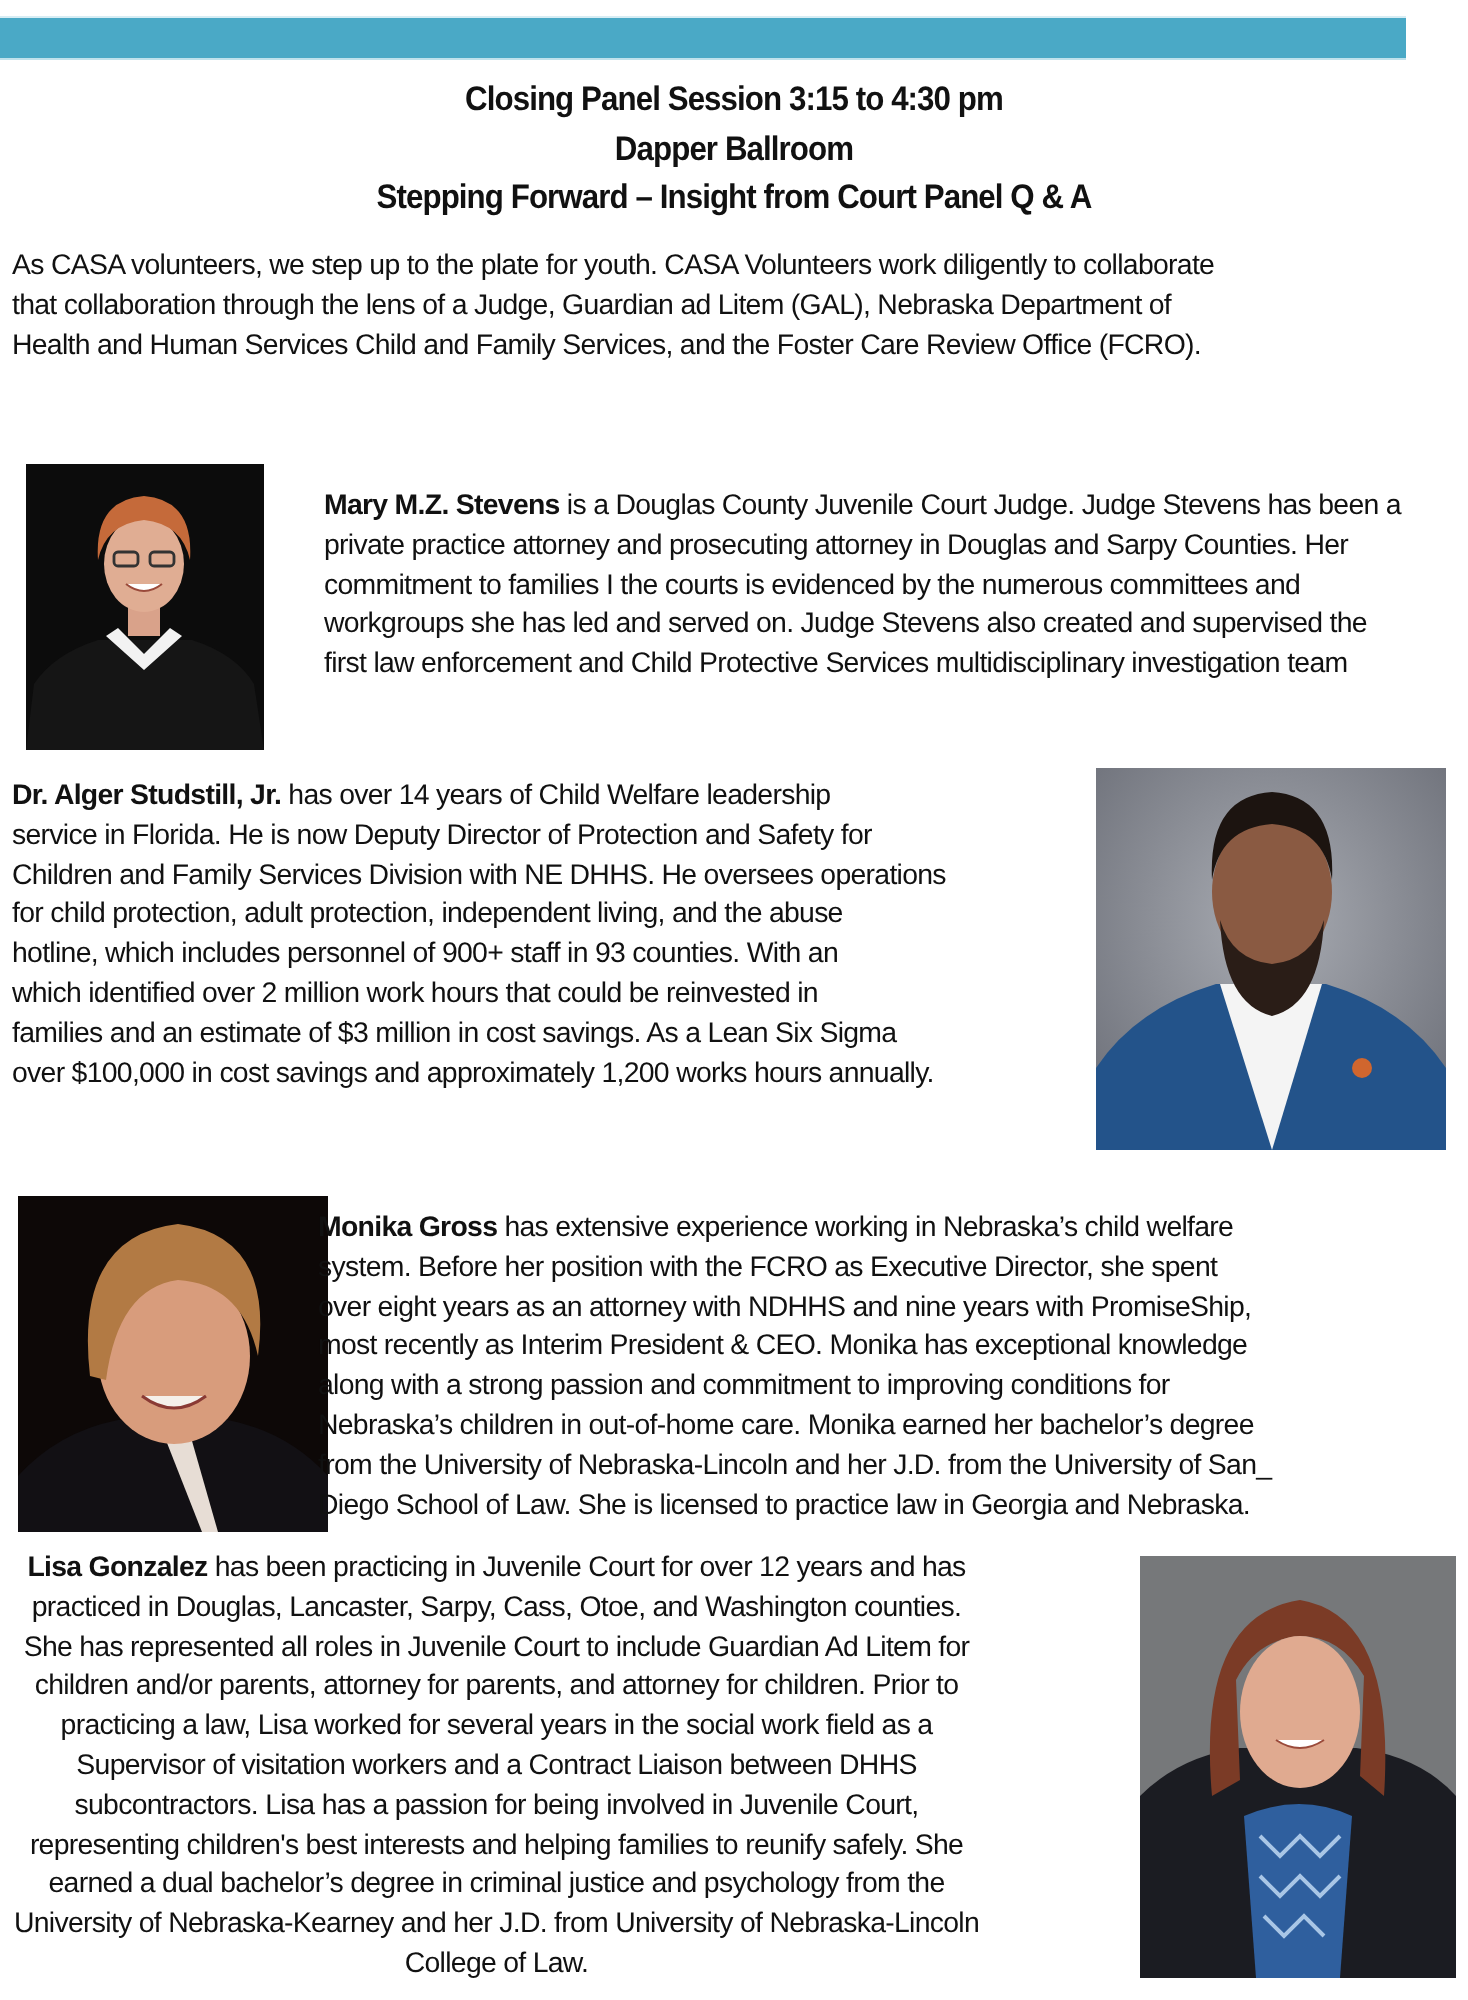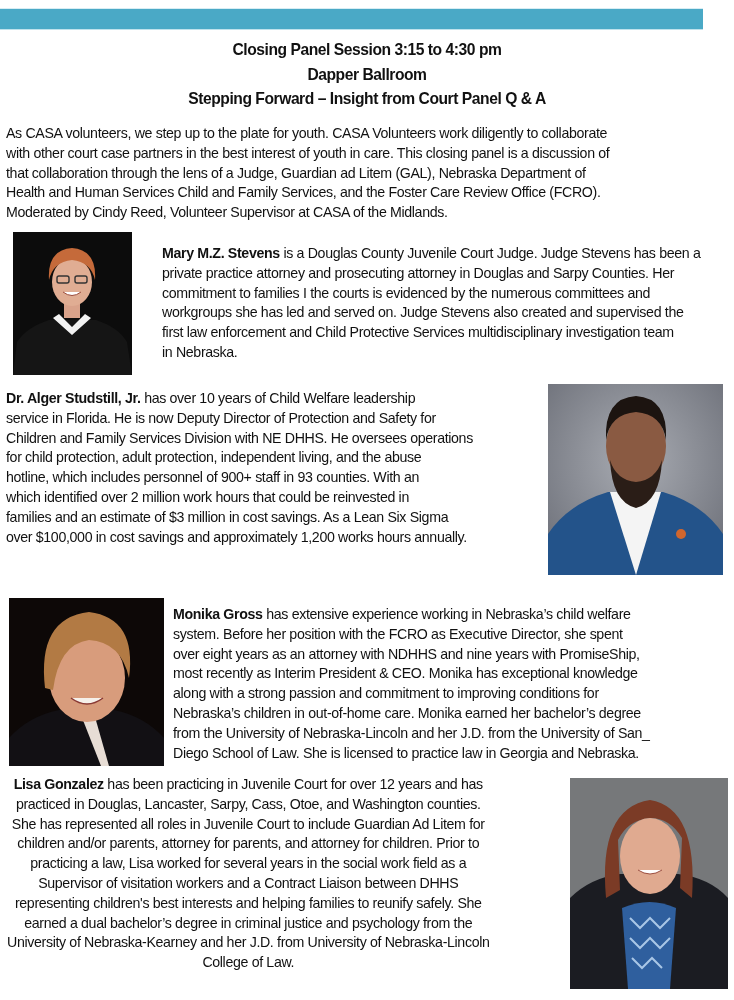--- a/index.html
+++ b/index.html
@@ -33,24 +33,22 @@
 <div class="banner"></div>
 
 <div class="titles">
   <div>Closing Panel Session 3:15 to 4:30 pm</div>
   <div>Dapper Ballroom</div>
   <div>Stepping Forward – Insight from Court Panel Q &amp; A</div>
 </div>
 
 <div class="intro text">
   <div>As CASA volunteers, we step up to the plate for youth. CASA Volunteers work diligently to collaborate</div>
-  <div>with other court case partners in the best interest of youth in care. This closing panel is a discussion of</div>
   <div>that collaboration through the lens of a Judge, Guardian ad Litem (GAL), Nebraska Department of</div>
   <div>Health and Human Services Child and Family Services, and the Foster Care Review Office (FCRO).</div>
-  <div>Moderated by Cindy Reed, Volunteer Supervisor at CASA of the Midlands.</div>
 </div>
 
 <div class="photo" style="left:13px; top:232px; width:119px; height:143px; background:#0b0b0b;" title="Photo of Mary M.Z. Stevens">
   <svg width="119" height="143" viewBox="0 0 119 143">
     <rect width="119" height="143" fill="#0c0c0c"></rect>
     <path d="M0 143 L4 110 Q14 95 36 88 L83 88 Q105 95 114 110 L119 143 Z" fill="#151515"></path>
     <path d="M40 86 L59 103 L78 86 L72 82 L59 95 L46 82 Z" fill="#f2f2f2"></path>
     <rect x="51" y="68" width="16" height="18" fill="#d9a28a"></rect>
     <ellipse cx="59" cy="50" rx="20" ry="24" fill="#e0ad93"></ellipse>
     <path d="M36 48 Q34 18 59 16 Q84 18 82 48 Q78 30 59 28 Q40 30 36 48 Z" fill="#c56a3a"></path>
@@ -58,25 +56,24 @@
     <rect x="62" y="44" width="12" height="7" rx="2" fill="none" stroke="#333" stroke-width="1.4"></rect>
     <path d="M50 60 Q59 67 68 60" fill="#fff" stroke="#9a4a3a" stroke-width="1"></path>
   </svg>
 </div>
 <div class="bio text" style="left:162px; top:244px;">
   <div><span class="name">Mary M.Z. Stevens</span><span> is a Douglas County Juvenile Court Judge. Judge Stevens has been a</span></div>
   <div>private practice attorney and prosecuting attorney in Douglas and Sarpy Counties. Her</div>
   <div>commitment to families I the courts is evidenced by the numerous committees and</div>
   <div>workgroups she has led and served on. Judge Stevens also created and supervised the</div>
   <div>first law enforcement and Child Protective Services multidisciplinary investigation team</div>
-  <div>in Nebraska.</div>
 </div>
 
 <div class="bio text" style="left:6px; top:389px;">
-  <div><span class="name">Dr. Alger Studstill, Jr.</span><span> has over 10 years of Child Welfare leadership</span></div>
+  <div><span class="name">Dr. Alger Studstill, Jr.</span><span> has over 14 years of Child Welfare leadership</span></div>
   <div>service in Florida. He is now Deputy Director of Protection and Safety for</div>
   <div>Children and Family Services Division with NE DHHS. He oversees operations</div>
   <div>for child protection, adult protection, independent living, and the abuse</div>
   <div>hotline, which includes personnel of 900+ staff in 93 counties. With an</div>
   <div>which identified over 2 million work hours that could be reinvested in</div>
   <div>families and an estimate of $3 million in cost savings. As a Lean Six Sigma</div>
   <div>over $100,000 in cost savings and approximately 1,200 works hours annually.</div>
 </div>
 <div class="photo" style="left:548px; top:384px; width:175px; height:191px;" title="Photo of Dr. Alger Studstill, Jr.">
   <svg width="175" height="191" viewBox="0 0 175 191">
@@ -100,38 +97,39 @@
 <div class="photo" style="left:9px; top:598px; width:155px; height:168px;" title="Photo of Monika Gross">
   <svg width="155" height="168" viewBox="0 0 155 168">
     <rect width="155" height="168" fill="#0d0807"></rect>
     <path d="M0 168 L0 140 Q20 118 50 112 L105 112 Q135 118 155 140 L155 168 Z" fill="#121014"></path>
     <path d="M70 112 L92 168 L100 168 L84 112 Z" fill="#e7ddd5"></path>
     <ellipse cx="78" cy="80" rx="38" ry="44" fill="#d89c7c"></ellipse>
     <path d="M36 90 Q28 20 80 14 Q128 20 120 80 Q112 44 80 42 Q50 46 44 92 Z" fill="#b27a44"></path>
     <path d="M62 100 Q78 112 94 100" fill="#f5f0ea" stroke="#8a3a34" stroke-width="1.5"></path>
   </svg>
 </div>
-<div class="bio text" style="left:173px; top:605px;">
+<div class="bio text" style="left:159px; top:605px;">
   <div><span class="name">Monika Gross</span><span> has extensive experience working in Nebraska’s child welfare</span></div>
   <div>system. Before her position with the FCRO as Executive Director, she spent</div>
   <div>over eight years as an attorney with NDHHS and nine years with PromiseShip,</div>
   <div>most recently as Interim President &amp; CEO. Monika has exceptional knowledge</div>
   <div>along with a strong passion and commitment to improving conditions for</div>
   <div>Nebraska’s children in out-of-home care. Monika earned her bachelor’s degree</div>
   <div>from the University of Nebraska-Lincoln and her J.D. from the University of San_</div>
   <div>Diego School of Law.  She is licensed to practice law in Georgia and Nebraska.</div>
 </div>
 
 <div class="bio text" style="left:7px; top:775px;text-align:center;">
   <div><span class="name">Lisa Gonzalez</span><span> has been practicing in Juvenile Court for over 12 years and has</span></div>
   <div>practiced in Douglas, Lancaster, Sarpy, Cass, Otoe, and Washington counties.</div>
   <div>She has represented all roles in Juvenile Court to include Guardian Ad Litem for</div>
   <div>children and/or parents, attorney for parents, and attorney for children. Prior to</div>
   <div>practicing a law, Lisa worked for several years in the social work field as a</div>
   <div>Supervisor of visitation workers and a Contract Liaison between DHHS</div>
+  <div>subcontractors.  Lisa has a passion for being involved in Juvenile Court,</div>
   <div>representing children's best interests and helping families to reunify safely.  She</div>
   <div>earned a dual bachelor’s degree in criminal justice and psychology from the</div>
   <div>University of Nebraska-Kearney and her J.D. from University of Nebraska-Lincoln</div>
   <div>College of Law.</div>
 </div>
 <div class="photo" style="left:570px; top:778px; width:158px; height:211px;" title="Photo of Lisa Gonzalez">
   <svg width="158" height="211" viewBox="0 0 158 211">
     <rect width="158" height="211" fill="#76787a"></rect>
     <path d="M0 211 L0 120 Q20 100 50 96 L108 96 Q140 100 158 120 L158 211 Z" fill="#1b1c22"></path>
     <path d="M52 130 Q80 118 106 130 L100 211 L58 211 Z" fill="#2f5f9e"></path>

